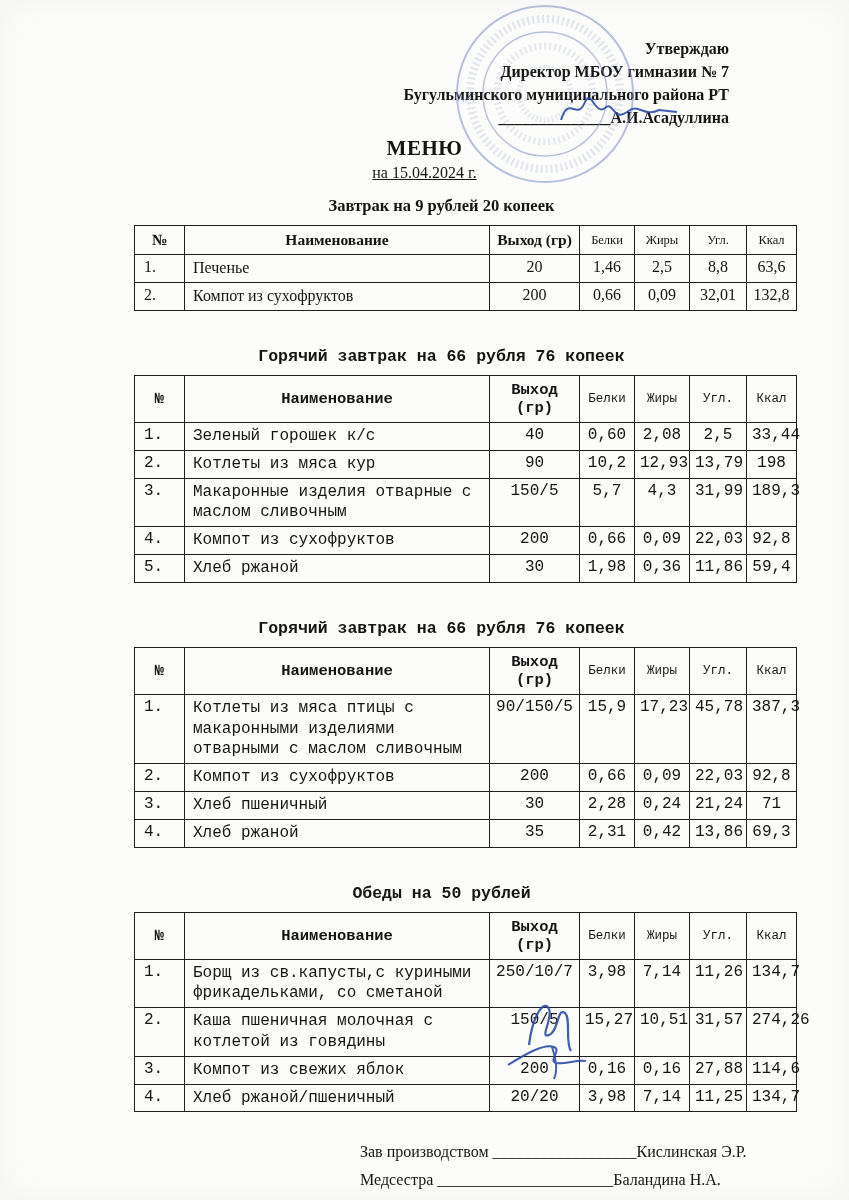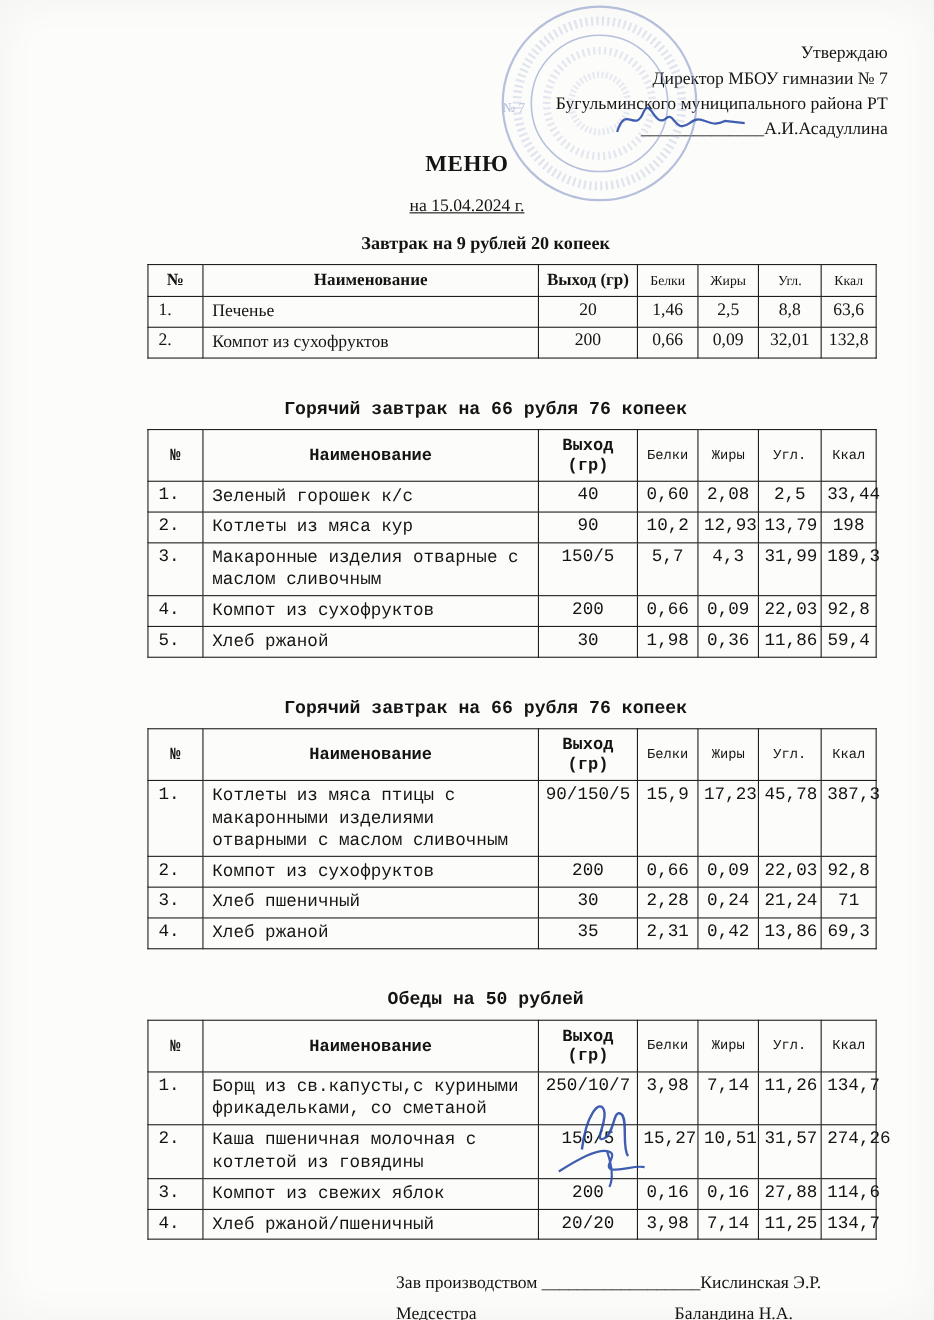--- a/index.html
+++ b/index.html
@@ -11,40 +11,41 @@
     background: #fcfcfa;
     font-family: "Liberation Serif", serif;
     color: #141414;
     overflow: hidden;
     box-shadow: inset 0 0 40px rgba(0,0,0,0.04);
   }
 
   
   .approval {
     padding-top: 38px;
-    padding-right: 42px;
+    padding-right: 120px;
     text-align: right;
     font-size: 16px;
     line-height: 1.32;
+    font-weight: bold;
   }
   .approval div { margin-bottom: 2px; }
 
   
   .doc-title {
     text-align: center;
     font-size: 21px;
     font-weight: bold;
     letter-spacing: 0.5px;
     margin-top: 8px;
   }
   .doc-date {
     text-align: center;
     font-size: 16px;
     text-decoration: underline;
-    margin-top: 18px;
+    margin-top: 3px;
   }
 
   
   .sections { margin-top: 14px; padding-left: 34px; }
   .menu-section + .menu-section { margin-top: 36px; font-family: Liberation Mono, monospace; }
   .section-heading {
     text-align: center;
     font-size: 16.5px;
     font-weight: bold;
     margin: 0 0 9px 0;

